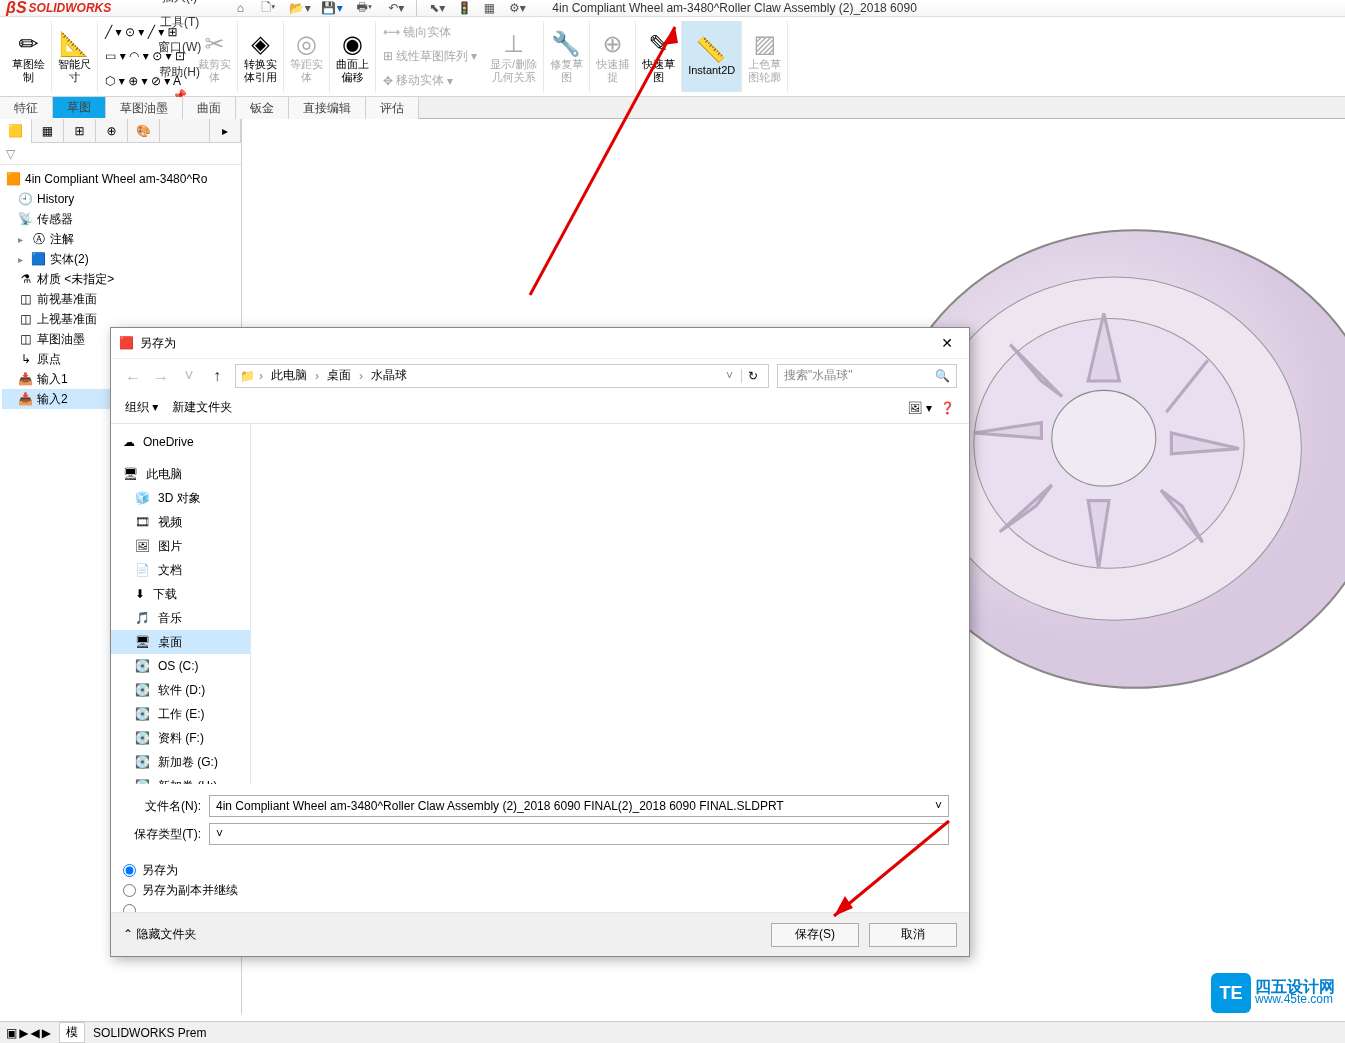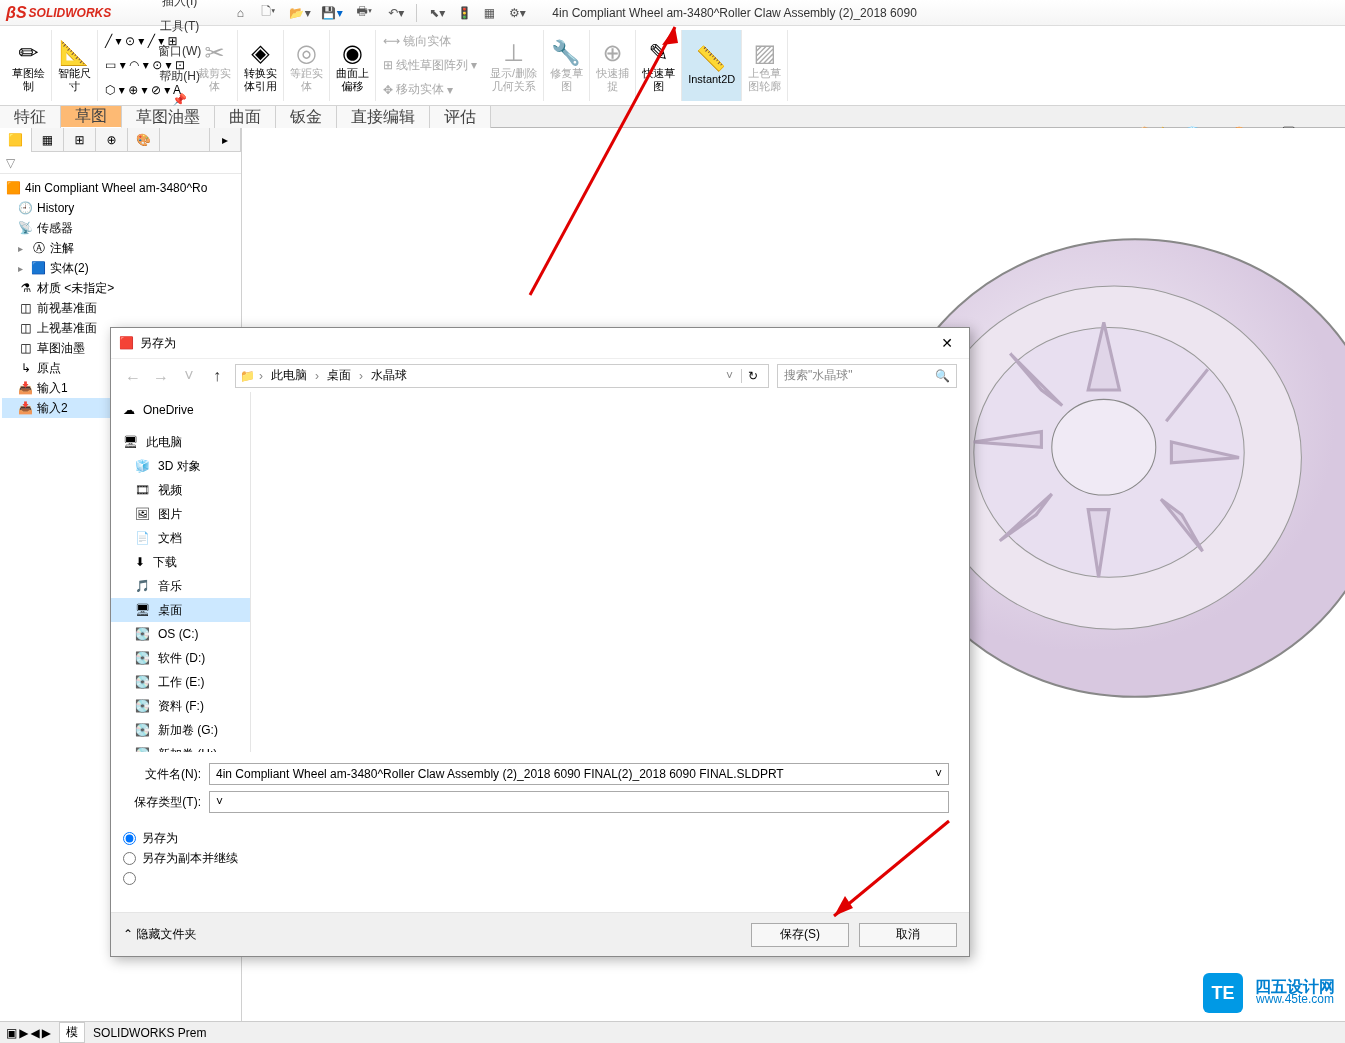--- a/index.html
+++ b/index.html
@@ -1,37 +1,37 @@
 <!DOCTYPE html>
 <html><head>
 <meta charset="utf-8">
 <style>
 *{box-sizing:border-box;margin:0;padding:0;font-family:"Microsoft YaHei","Segoe UI",Arial,sans-serif;font-size:12px;}
 body{background:#fff;width:1345px;height:1043px;overflow:hidden;position:relative;}
-.titlebar{height:26px;background:linear-gradient(#fff,#f5f5f5);display:flex;align-items:center;border-bottom:1px solid #ddd;}
+.titlebar{height:17px;background:linear-gradient(#fff,#f5f5f5);display:flex;align-items:center;border-bottom:1px solid #ddd;}
 .swlogo{width:140px;height:24px;display:flex;align-items:center;padding-left:6px;font-weight:bold;color:#da291c;font-style:italic;font-size:14px;}
 .swlogo .ds{color:#da291c;font-size:16px;margin-right:2px;}
 .menubar{display:flex;align-items:center;gap:2px;margin-left:10px;flex-direction:column;}
 .menuitem{padding:3px 8px;color:#333;}
 .qat{display:flex;align-items:center;gap:2px;margin-left:20px;}
 .qat-btn{width:22px;height:22px;display:flex;align-items:center;justify-content:center;color:#555;}
 .qat-btn.dd{width:30px;}
 .qat-sep{width:1px;height:18px;background:#ccc;margin:0 3px;}
 .doctitle{margin-left:20px;color:#333;font-size:12px;white-space:nowrap;}
 .ribbon{height:80px;background:#fff;border-bottom:1px solid #d4d4d4;display:flex;padding:4px 6px;}
 .rgroup{display:flex;flex-direction:column;align-items:center;justify-content:center;padding:0 6px;border-right:1px solid #e8e8e8;}
 .rgroup .icon{font-size:24px;height:28px;display:flex;align-items:center;}
 .rgroup .lbl{font-size:11px;text-align:center;line-height:13px;}
 .rgroup.disabled{color:#aaa;}
 .rgroup.active{background:#d0e8f5;}
 .rgroup-small{display:flex;flex-direction:column;justify-content:space-around;padding:0 4px;gap:2px;}
 .rgroup-small .srow{display:flex;align-items:center;gap:3px;height:22px;padding:0 3px;}
 .tabs{height:22px;background:#f0f0f0;display:flex;border-bottom:1px solid #b8b8b8;}
-.tab{padding:0 14px;height:22px;display:flex;align-items:center;border-right:1px solid #d0d0d0;background:#f8f8f8;color:#444;font-size:16px;}
-.tab.active{background:#fdba74;border-bottom:1px solid #fff;position:relative;z-index:2;}
+.tab{padding:0 14px;height:22px;display:flex;align-items:center;border-right:1px solid #d0d0d0;background:#f8f8f8;color:#444;font-size:12px;}
+.tab.active{background:#0ea5e9;border-bottom:1px solid #fff;position:relative;z-index:2;}
 .viewbar{position:absolute;right:10px;top:130px;display:flex;gap:4px;align-items:center;}
 .viewbar span{width:20px;height:20px;display:flex;align-items:center;justify-content:center;}
 .main{display:flex;height:calc(100% - 148px);}
 .leftpanel{width:242px;background:#fff;border-right:1px solid #d0d0d0;display:flex;flex-direction:column;}
 .lp-tabs{height:24px;display:flex;border-bottom:1px solid #d0d0d0;background:#f5f5f5;}
 .lp-tab{width:32px;height:24px;display:flex;align-items:center;justify-content:center;border-right:1px solid #d0d0d0;}
 .lp-tab.active{background:#fff;}
 .lp-filter{height:22px;display:flex;align-items:center;padding:0 6px;border-bottom:1px solid #e8e8e8;color:#888;}
 .tree{padding:4px 2px;overflow:auto;flex:1;}
 .tree-item{display:flex;align-items:center;height:20px;padding-left:4px;gap:3px;white-space:nowrap;}
@@ -62,23 +62,23 @@
 .dlg-side .item.sel{background:#cce8ff;}
 .dlg-content{flex:1;display:flex;align-items:flex-start;justify-content:center;padding-top:20px;color:#555;}
 .dlg-fields{padding:8px 20px;}
 .dlg-row{display:flex;align-items:center;height:28px;gap:8px;}
 .dlg-row .lbl{width:70px;text-align:right;}
 .dlg-row .input{flex:1;height:22px;border:1px solid #aaa;padding:0 6px;display:flex;align-items:center;background:#fff;}
 .dlg-row .link{color:#0066cc;}
 .dlg-radio{padding:4px 12px;}
 .dlg-radio .r{display:flex;align-items:center;height:20px;gap:6px;}
 .dlg-footer{display:flex;align-items:center;justify-content:space-between;padding:8px 12px;border-top:1px solid #e5e5e5;position:absolute;bottom:0;left:0;right:0;height:44px;background:#f0f0f0;}
-.dlg-footer .btn{width:98px;height:24px;border:1px solid #aaa;background:#f7f7f7;display:flex;align-items:center;justify-content:center;}
+.dlg-footer .btn{width:88px;height:24px;border:1px solid #aaa;background:#f7f7f7;display:flex;align-items:center;justify-content:center;}
 .arrow-red{position:absolute;pointer-events:none;}
-.watermark{position:absolute;right:10px;bottom:30px;display:flex;align-items:center;gap:12px;text-align:center;}
+.watermark{position:absolute;right:10px;bottom:30px;display:flex;align-items:center;gap:4px;}
 .watermark .tebox{width:40px;height:40px;background:#0099e5;border-radius:6px;color:#fff;font-weight:bold;font-size:18px;display:flex;align-items:center;justify-content:center;}
 .watermark .txt{color:#0080d0;font-size:11px;line-height:13px;}
 </style>
 </head>
 <body>
 
 <div class="titlebar">
   <div class="swlogo">
     <span class="ds">βS</span>
     <span>SOLIDWORKS</span>
@@ -322,20 +322,30 @@
       <span class="seg">水晶球</span>
       <span style="flex:1"></span>
       <span class="sep">˅</span>
       <span style="padding:0 6px;border-left:1px solid #ccc;margin-left:4px">↻</span>
     </div>
     <div class="dlg-search">
       <span>搜索"水晶球"</span>
       <span>🔍</span>
     </div>
   </div>
+  <div class="dlg-toolbar">
+    <div class="l">
+      <span><span>组织</span> ▾</span>
+      <span>新建文件夹</span>
+    </div>
+    <div class="r">
+      <span>🖼 ▾</span>
+      <span style="color:#06c">❓</span>
+    </div>
+  </div>
   <div class="dlg-body">
     <div class="dlg-side">
       <div class="item">
           <span>☁</span>
           <span>OneDrive</span>
         </div>
       <div style="height:8px"></div>
       <div class="item">
           <span>🖥</span>
           <span>此电脑</span>

